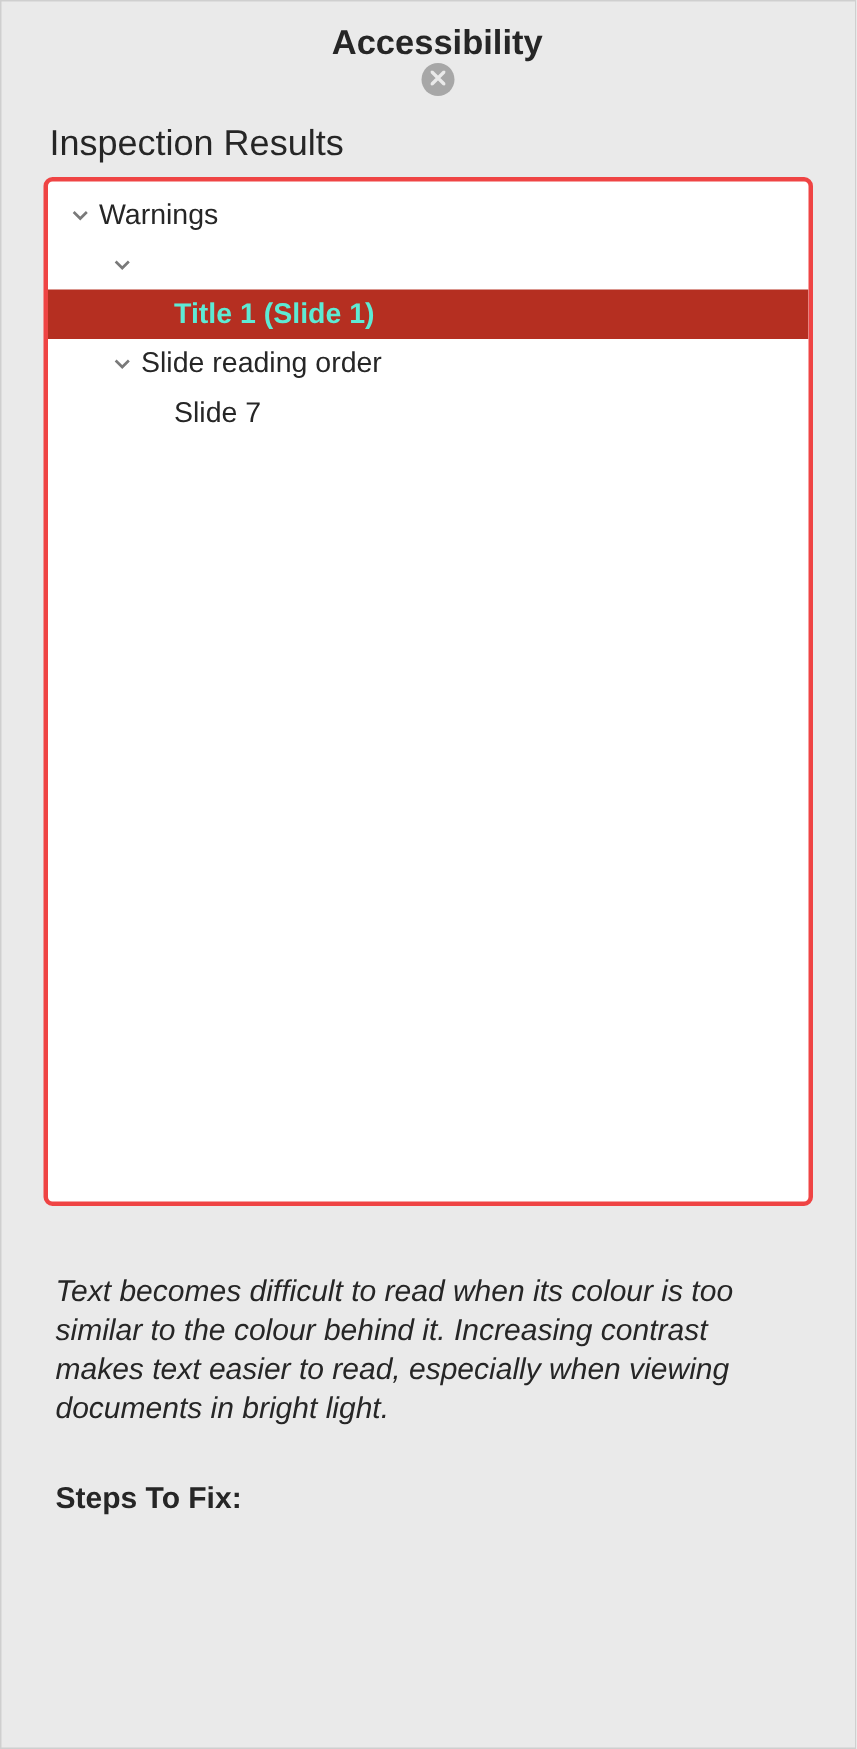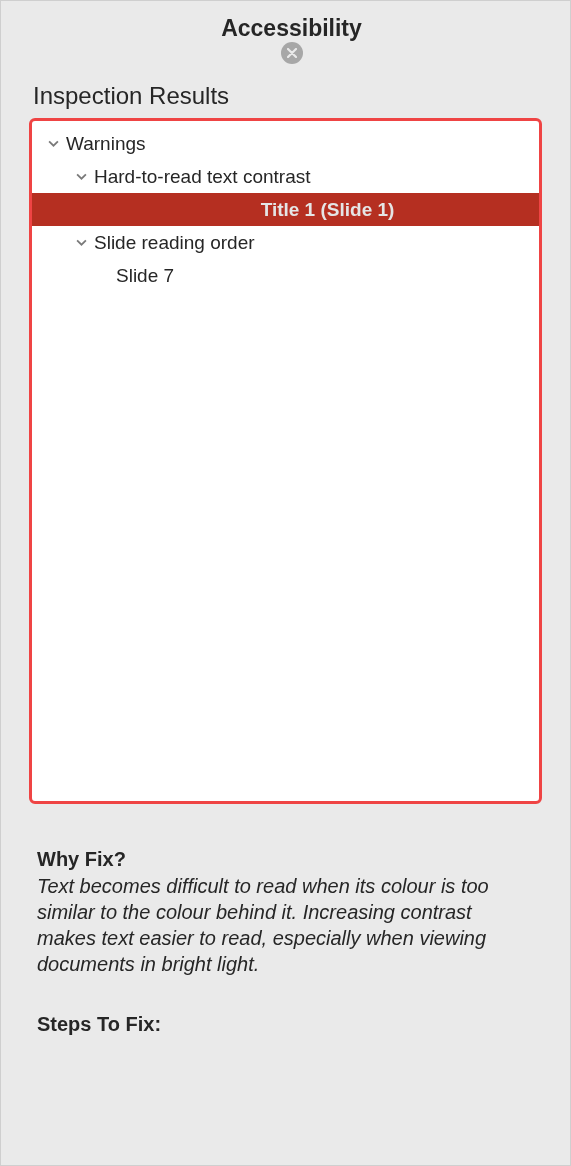--- a/index.html
+++ b/index.html
@@ -54,23 +54,22 @@
     display: flex;
     align-items: center;
     height: 33px;
     font-size: 19px;
     color: #262626;
     cursor: pointer;
     user-select: none;
   }
   .tree-row.selected {
     background: #b52f21;
-    color: #e5e5e5;
+    color: #5eead4;
     font-weight: 700;
-    justify-content: center;
   }
   .chev {
     width: 14px; height: 14px;
     flex: 0 0 14px;
     display: inline-flex;
     align-items: center;
     justify-content: center;
     margin-right: 6px;
   }
   .chev svg { width: 11px; height: 11px; }
@@ -120,21 +119,20 @@
       </span>
       <span>Warnings</span>
     </div>
 
     <div class="tree-row ind1">
       <span class="chev">
         <svg viewBox="0 0 10 10">
             <path d="M1 3 L5 7 L9 3" fill="none" stroke="#7a7a7a" stroke-width="1.6"></path>
           </svg>
       </span>
-      <span>Hard-to-read text contrast</span>
     </div>
 
     <div class="tree-row ind2 selected">
       <span>Title 1  (Slide 1)</span>
     </div>
 
     <div class="tree-row ind1">
       <span class="chev">
         <svg viewBox="0 0 10 10">
             <path d="M1 3 L5 7 L9 3" fill="none" stroke="#7a7a7a" stroke-width="1.6"></path>
@@ -143,19 +141,18 @@
       <span>Slide reading order</span>
     </div>
 
     <div class="tree-row ind2">
       <span>Slide 7</span>
     </div>
 
   </div>
 
   <div class="details">
-    <p class="details-heading">Why Fix?</p>
     <p class="details-body">Text becomes difficult to read when its colour is too similar to the colour behind it. Increasing contrast makes text easier to read, especially when viewing documents in bright light.</p>
 
     <p class="details-heading">Steps To Fix:</p>
   </div>
 
 </div>
 
 </body></html>

